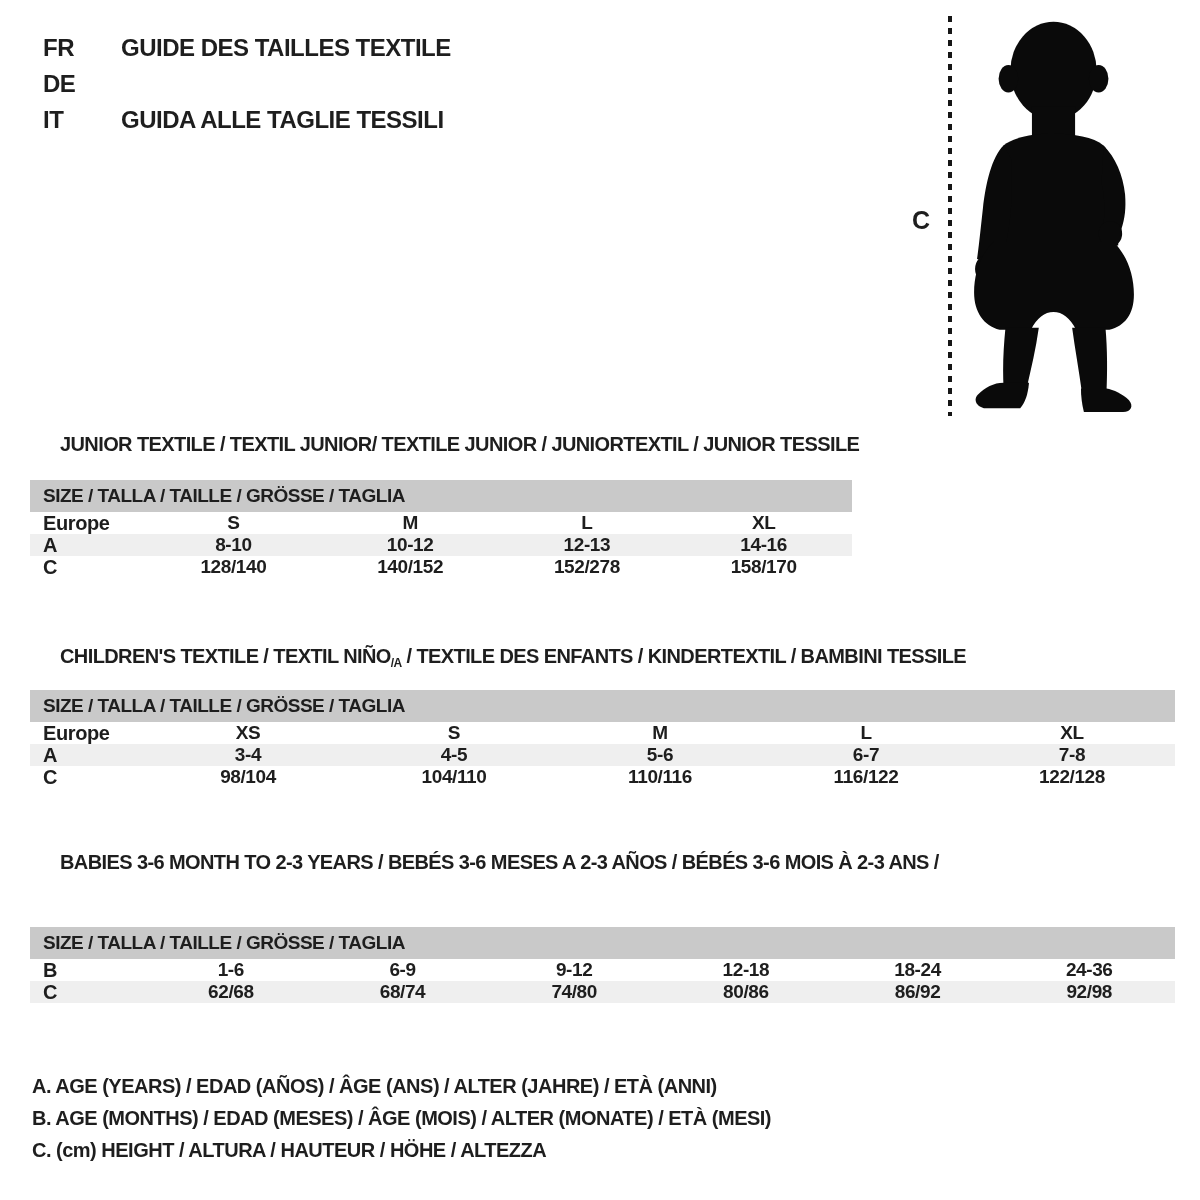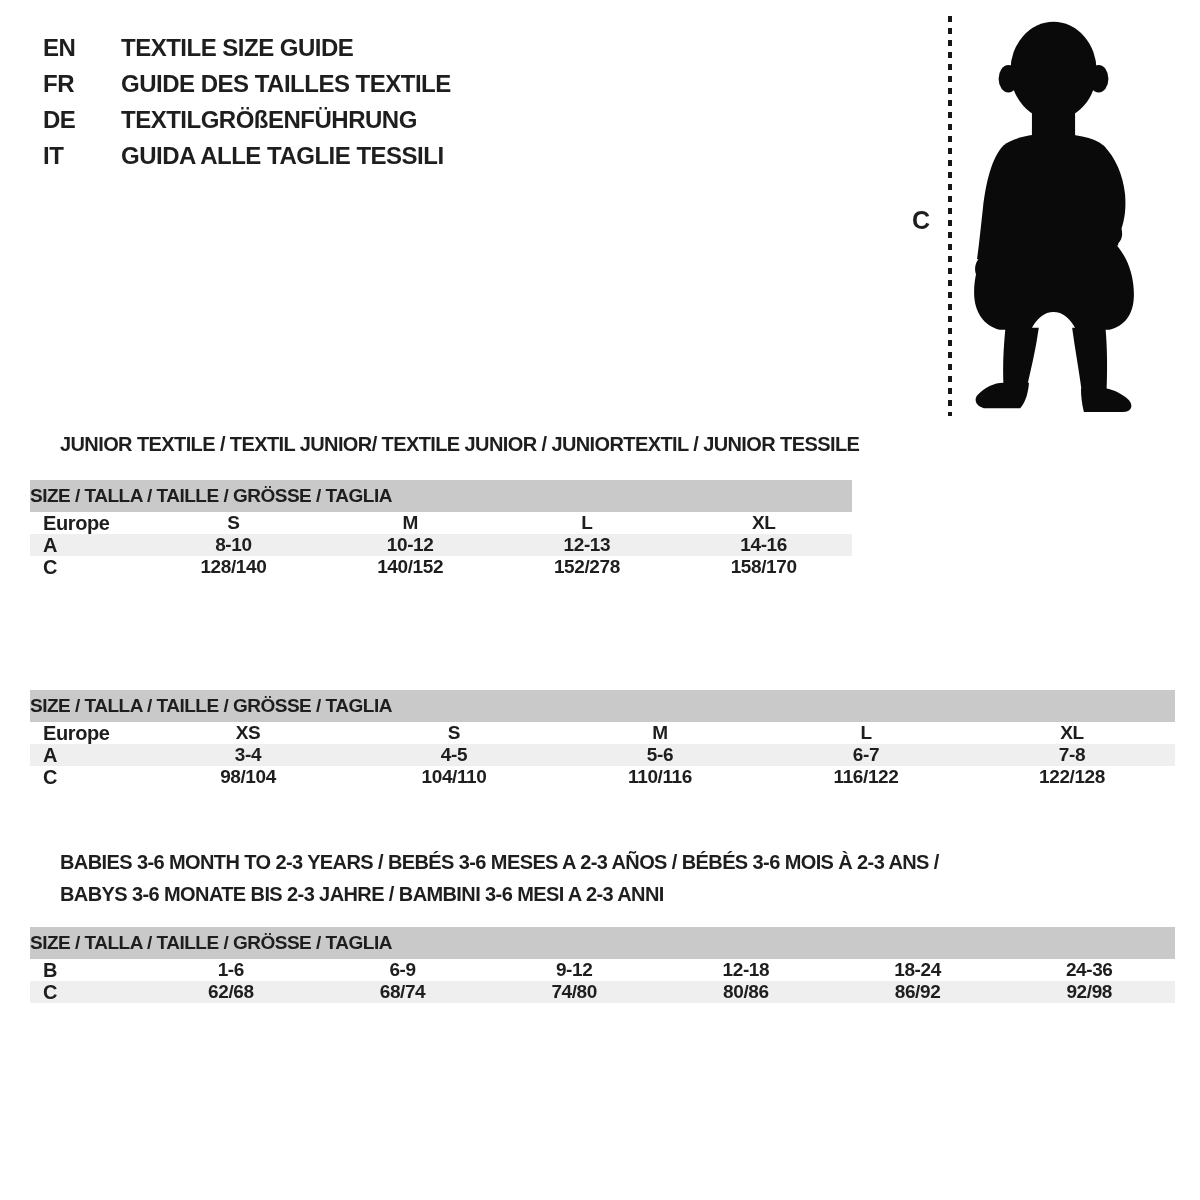--- a/index.html
+++ b/index.html
@@ -44,21 +44,21 @@
 
   
   .size-table{position:absolute;left:30px;}
   #junior-table{top:480px;width:822px;}
   #children-table{top:690px;width:1145px;}
   #babies-table{top:927px;width:1145px;}
 
   .band{
     height:32px;line-height:32px;background:#c9c9c9;
     font-weight:bold;font-size:19px;letter-spacing:-0.5px;
-    box-sizing:border-box;white-space:nowrap;
+    padding-left:13px;box-sizing:border-box;white-space:nowrap;
   }
   .trow{display:flex;height:22px;align-items:center;}
   .trow.stripe{background:#efefef;}
   .trow .lbl{
     width:115px;padding-left:13px;box-sizing:border-box;
     font-weight:bold;font-size:20px;letter-spacing:-0.4px;
   }
   .trow .val{
     flex:1;text-align:center;
     font-weight:bold;font-size:19px;letter-spacing:-0.4px;
@@ -71,30 +71,25 @@
     line-height:32px;white-space:nowrap;
   }
 </style>
 </head>
 <body>
 
 <div id="page">
 
   <div class="langs">
     <div class="lang-row">
-      <span class="lang-code">EN</span>
-      <span class="lang-label">TEXTILE SIZE GUIDE</span>
-    </div>
-    <div class="lang-row">
       <span class="lang-code">FR</span>
       <span class="lang-label">GUIDE DES TAILLES TEXTILE</span>
     </div>
     <div class="lang-row">
       <span class="lang-code">DE</span>
-      <span class="lang-label">TEXTILGRÖßENFÜHRUNG</span>
     </div>
     <div class="lang-row">
       <span class="lang-code">IT</span>
       <span class="lang-label">GUIDA ALLE TAGLIE TESSILI</span>
     </div>
   </div>
 
   <div class="measure-line"></div>
   <div class="measure-c">C</div>
   <svg class="toddler" viewBox="0 0 195 410" aria-hidden="true">
@@ -135,20 +130,23 @@
     </div>
     <div class="trow">
       <span class="lbl">C</span>
       <span class="val">128/140</span>
       <span class="val">140/152</span>
       <span class="val">152/278</span>
       <span class="val">158/170</span>
     </div>
   </div>
 
+  <div id="children-title" class="section-title">
+    <span>CHILDREN'S TEXTILE / TEXTIL NIÑO</span><span class="sub">/A</span><span> / TEXTILE DES ENFANTS / KINDERTEXTIL / BAMBINI TESSILE</span>
+  </div>
   <div id="children-table" class="size-table">
     <div class="band">SIZE / TALLA / TAILLE / GRÖSSE / TAGLIA</div>
     <div class="trow">
       <span class="lbl">Europe</span>
       <span class="val">XS</span>
       <span class="val">S</span>
       <span class="val">M</span>
       <span class="val">L</span>
       <span class="val">XL</span>
     </div>
@@ -165,21 +163,20 @@
       <span class="val">98/104</span>
       <span class="val">104/110</span>
       <span class="val">110/116</span>
       <span class="val">116/122</span>
       <span class="val">122/128</span>
     </div>
   </div>
 
   <div id="babies-title" class="section-title">
     <div>BABIES 3-6 MONTH TO 2-3 YEARS / BEBÉS 3-6 MESES A 2-3 AÑOS / BÉBÉS 3-6 MOIS À 2-3 ANS /</div>
-    <div>BABYS 3-6 MONATE BIS 2-3 JAHRE / BAMBINI 3-6 MESI A 2-3 ANNI</div>
   </div>
   <div id="babies-table" class="size-table">
     <div class="band">SIZE / TALLA / TAILLE / GRÖSSE / TAGLIA</div>
     <div class="trow">
       <span class="lbl">B</span>
       <span class="val">1-6</span>
       <span class="val">6-9</span>
       <span class="val">9-12</span>
       <span class="val">12-18</span>
       <span class="val">18-24</span>
@@ -189,14 +186,19 @@
       <span class="lbl">C</span>
       <span class="val">62/68</span>
       <span class="val">68/74</span>
       <span class="val">74/80</span>
       <span class="val">80/86</span>
       <span class="val">86/92</span>
       <span class="val">92/98</span>
     </div>
   </div>
 
+  <div class="legend">
+    <div class="legend-line">A. AGE (YEARS) / EDAD (AÑOS) / ÂGE (ANS) / ALTER (JAHRE) / ETÀ (ANNI)</div>
+    <div class="legend-line">B. AGE (MONTHS) / EDAD (MESES) / ÂGE (MOIS) / ALTER (MONATE) / ETÀ (MESI)</div>
+    <div class="legend-line">C. (cm) HEIGHT / ALTURA / HAUTEUR / HÖHE / ALTEZZA</div>
+  </div>
 
 </div>
 
 </body></html>

